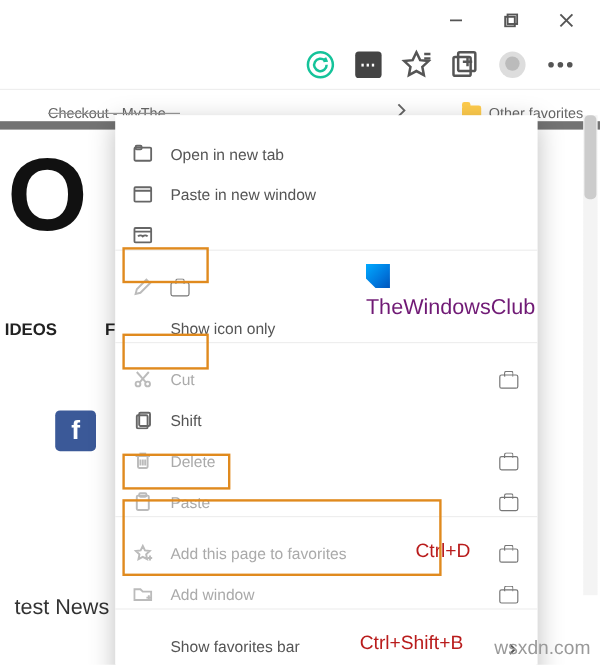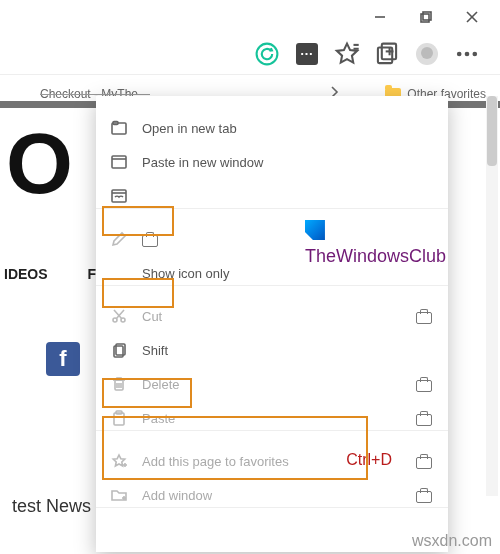--- a/index.html
+++ b/index.html
@@ -269,20 +269,29 @@
         </svg>
       </span>
     <span class="mi-label">Add window</span>
     <span class="brief"></span>
   </div>
 
   <div class="sep"></div>
 
   <div class="item">
     <span class="mi-icon"></span>
+    <span class="mi-label">Show favorites bar</span>
+    <span class="mi-hint">Ctrl+Shift+B</span>
+    <span style="width:8px"></span>
+    <svg width="10" height="10" viewBox="0 0 10 10">
+        <path d="M3 1l4 4-4 4"></path>
+      </svg>
+  </div>
+  <div class="item">
+    <span class="mi-icon"></span>
 
   </div>
 </div>
 
 <div class="hl" style="left:102px; top:206px; width:72px; height:30px;"></div>
 <div class="hl" style="left:102px; top:278px; width:72px; height:30px;"></div>
 <div class="hl" style="left:102px; top:378px; width:90px; height:30px;"></div>
 <div class="hl" style="left:102px; top:416px; width:266px; height:64px;"></div>
 
 <div class="wm-club">

